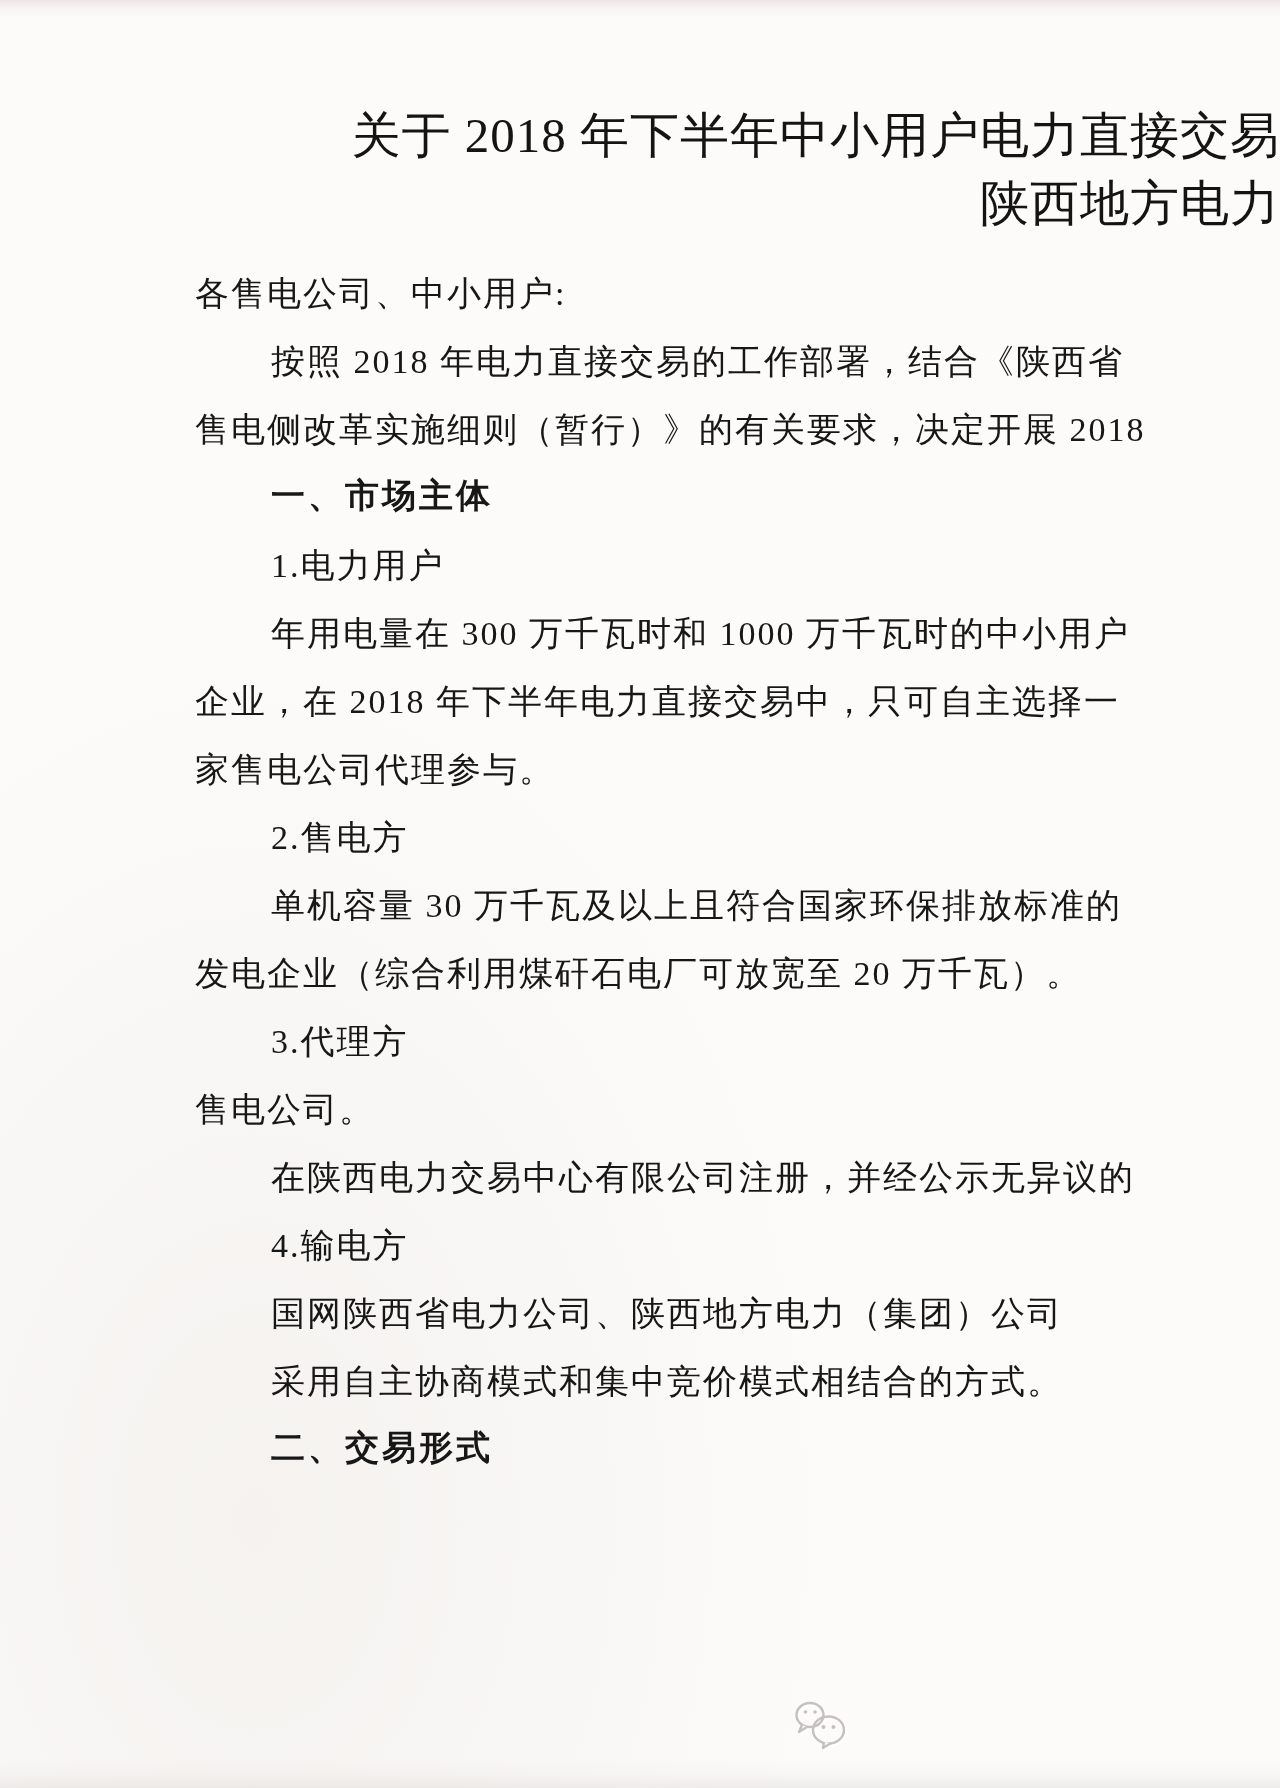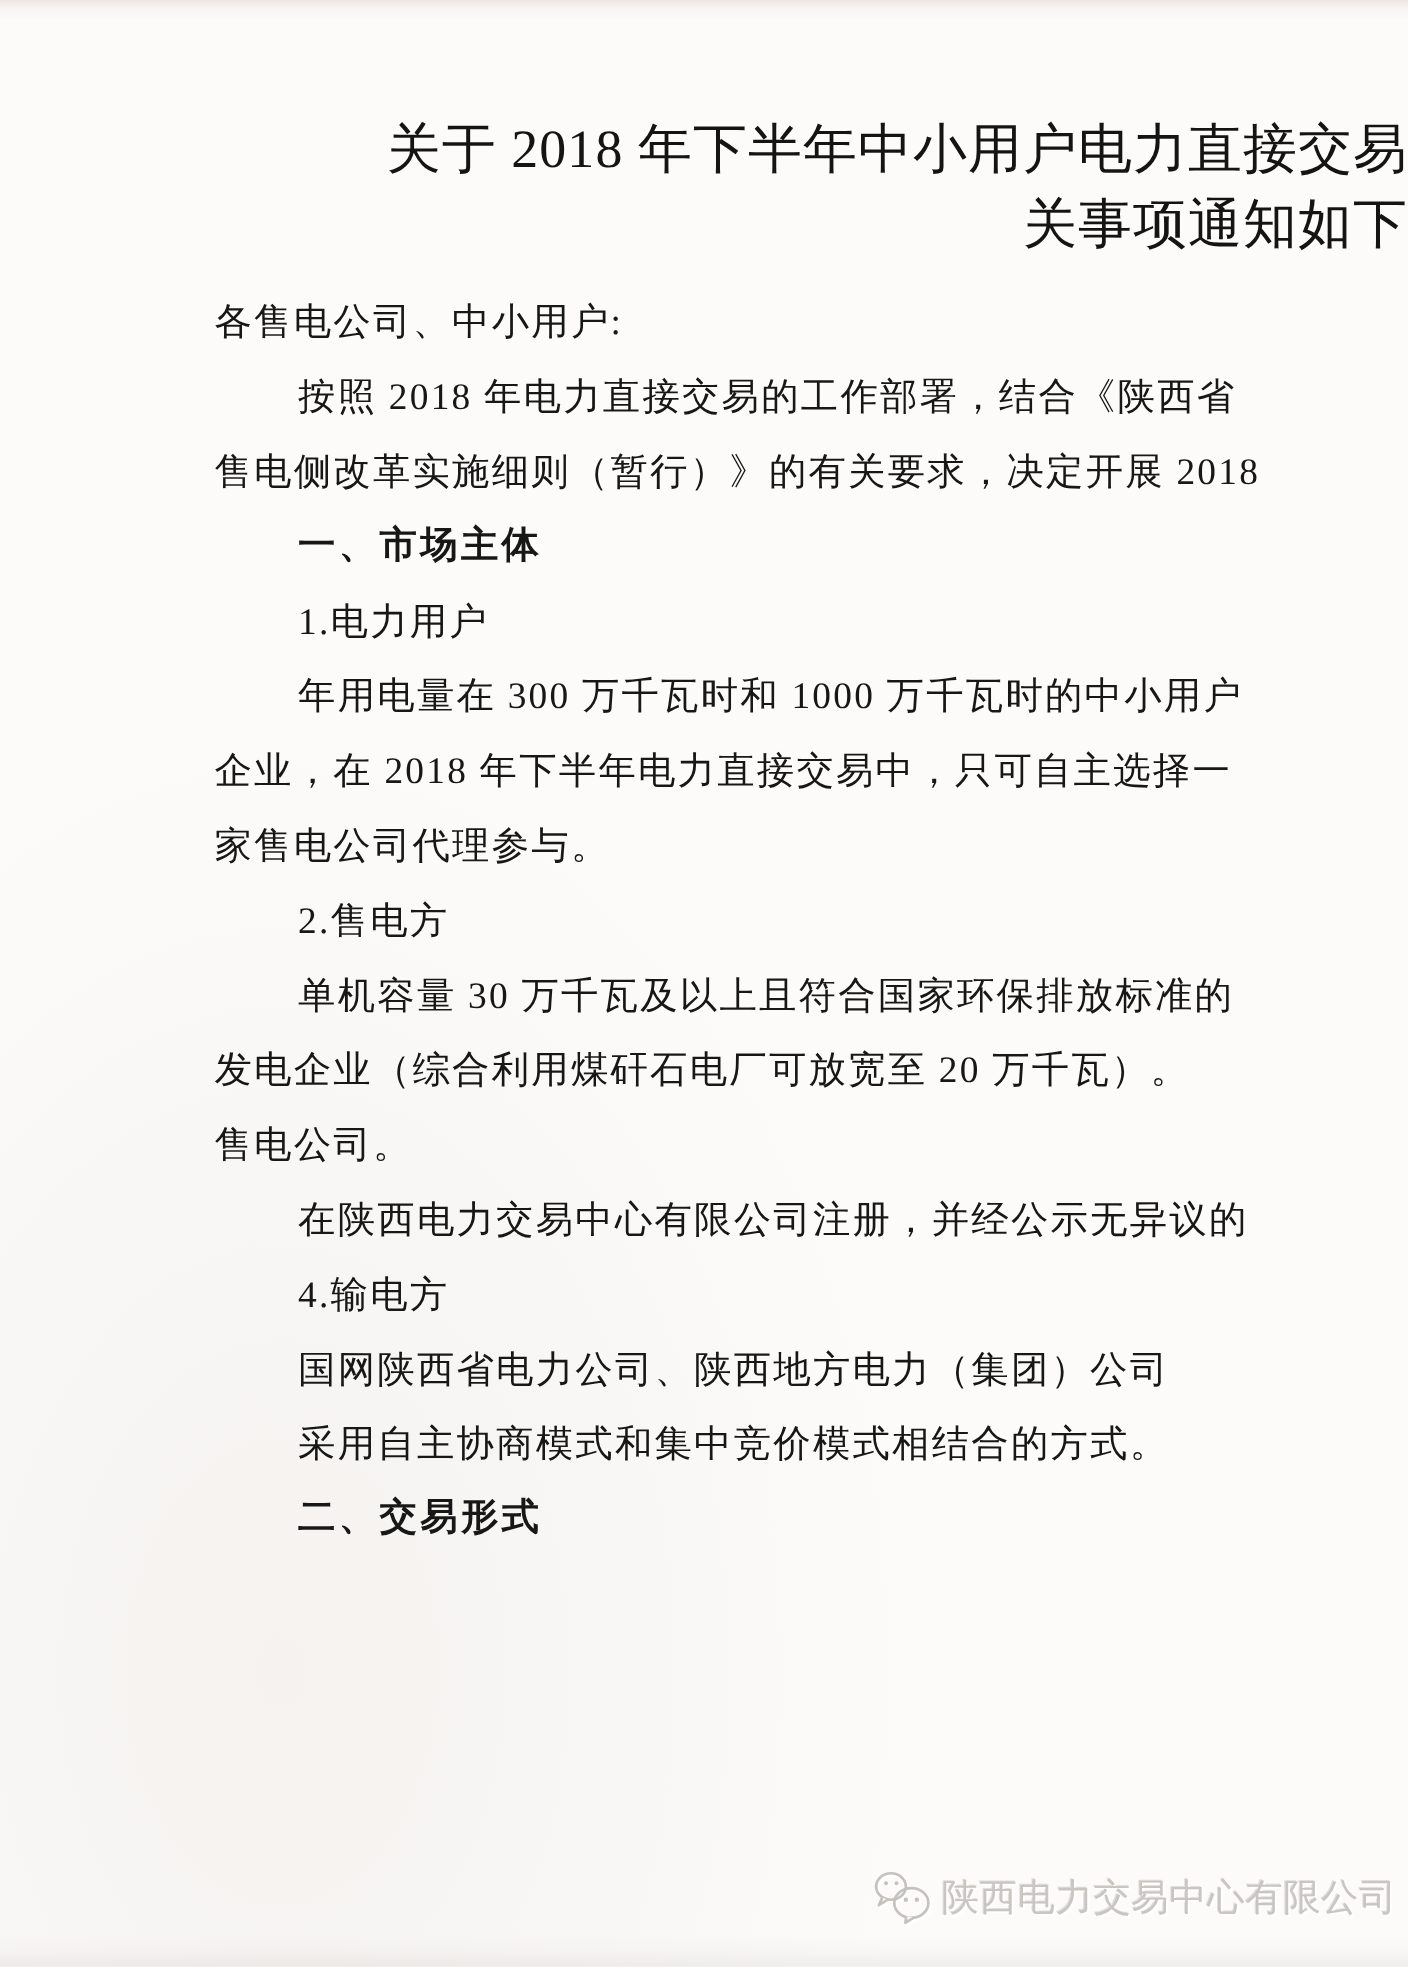--- a/index.html
+++ b/index.html
@@ -72,35 +72,36 @@
     filter: drop-shadow(2px 2px 0 rgba(255,255,255,0.9));
   }
 </style>
 </head>
 <body>
 
 <div class="page">
 
   <h1 class="title">
     <span class="title-line">关于 2018 年下半年中小用户电力直接交易</span>
-    <span class="title-line">关事项通知如下</span>
+    <span class="title-line">陕西地方电力</span>
   </h1>
 
   <div class="doc-body">
     <div class="line">各售电公司、中小用户:</div>
     <div class="line indent">按照 2018 年电力直接交易的工作部署，结合《陕西省</div>
     <div class="line">售电侧改革实施细则（暂行）》的有关要求，决定开展 2018</div>
     <div class="line indent heading">一、市场主体</div>
     <div class="line indent">1.电力用户</div>
     <div class="line indent">年用电量在 300 万千瓦时和 1000 万千瓦时的中小用户</div>
     <div class="line">企业，在 2018 年下半年电力直接交易中，只可自主选择一</div>
     <div class="line">家售电公司代理参与。</div>
     <div class="line indent">2.售电方</div>
     <div class="line indent">单机容量 30 万千瓦及以上且符合国家环保排放标准的</div>
     <div class="line">发电企业（综合利用煤矸石电厂可放宽至 20 万千瓦）。</div>
+    <div class="line indent">3.代理方</div>
     <div class="line">售电公司。</div>
     <div class="line indent">在陕西电力交易中心有限公司注册，并经公示无异议的</div>
     <div class="line indent">4.输电方</div>
     <div class="line indent">国网陕西省电力公司、陕西地方电力（集团）公司</div>
     <div class="line indent">采用自主协商模式和集中竞价模式相结合的方式。</div>
     <div class="line indent heading">二、交易形式</div>
   </div>
 
   <div class="footer">
     <span>
@@ -112,16 +113,15 @@
           <path d="M31 42 L30 48 L38 43" fill="#fcfbfa" stroke-linejoin="round"></path>
         </g>
         <g fill="#c5c1bd">
           <circle cx="12.5" cy="12" r="1.8"></circle>
           <circle cx="22" cy="12" r="1.8"></circle>
           <circle cx="30.5" cy="27" r="2"></circle>
           <circle cx="40.5" cy="27" r="2"></circle>
         </g>
       </svg>
     </span>
-    <span class="company">陕西电力交易中心有限公司</span>
   </div>
 
 </div>
 
 </body></html>

